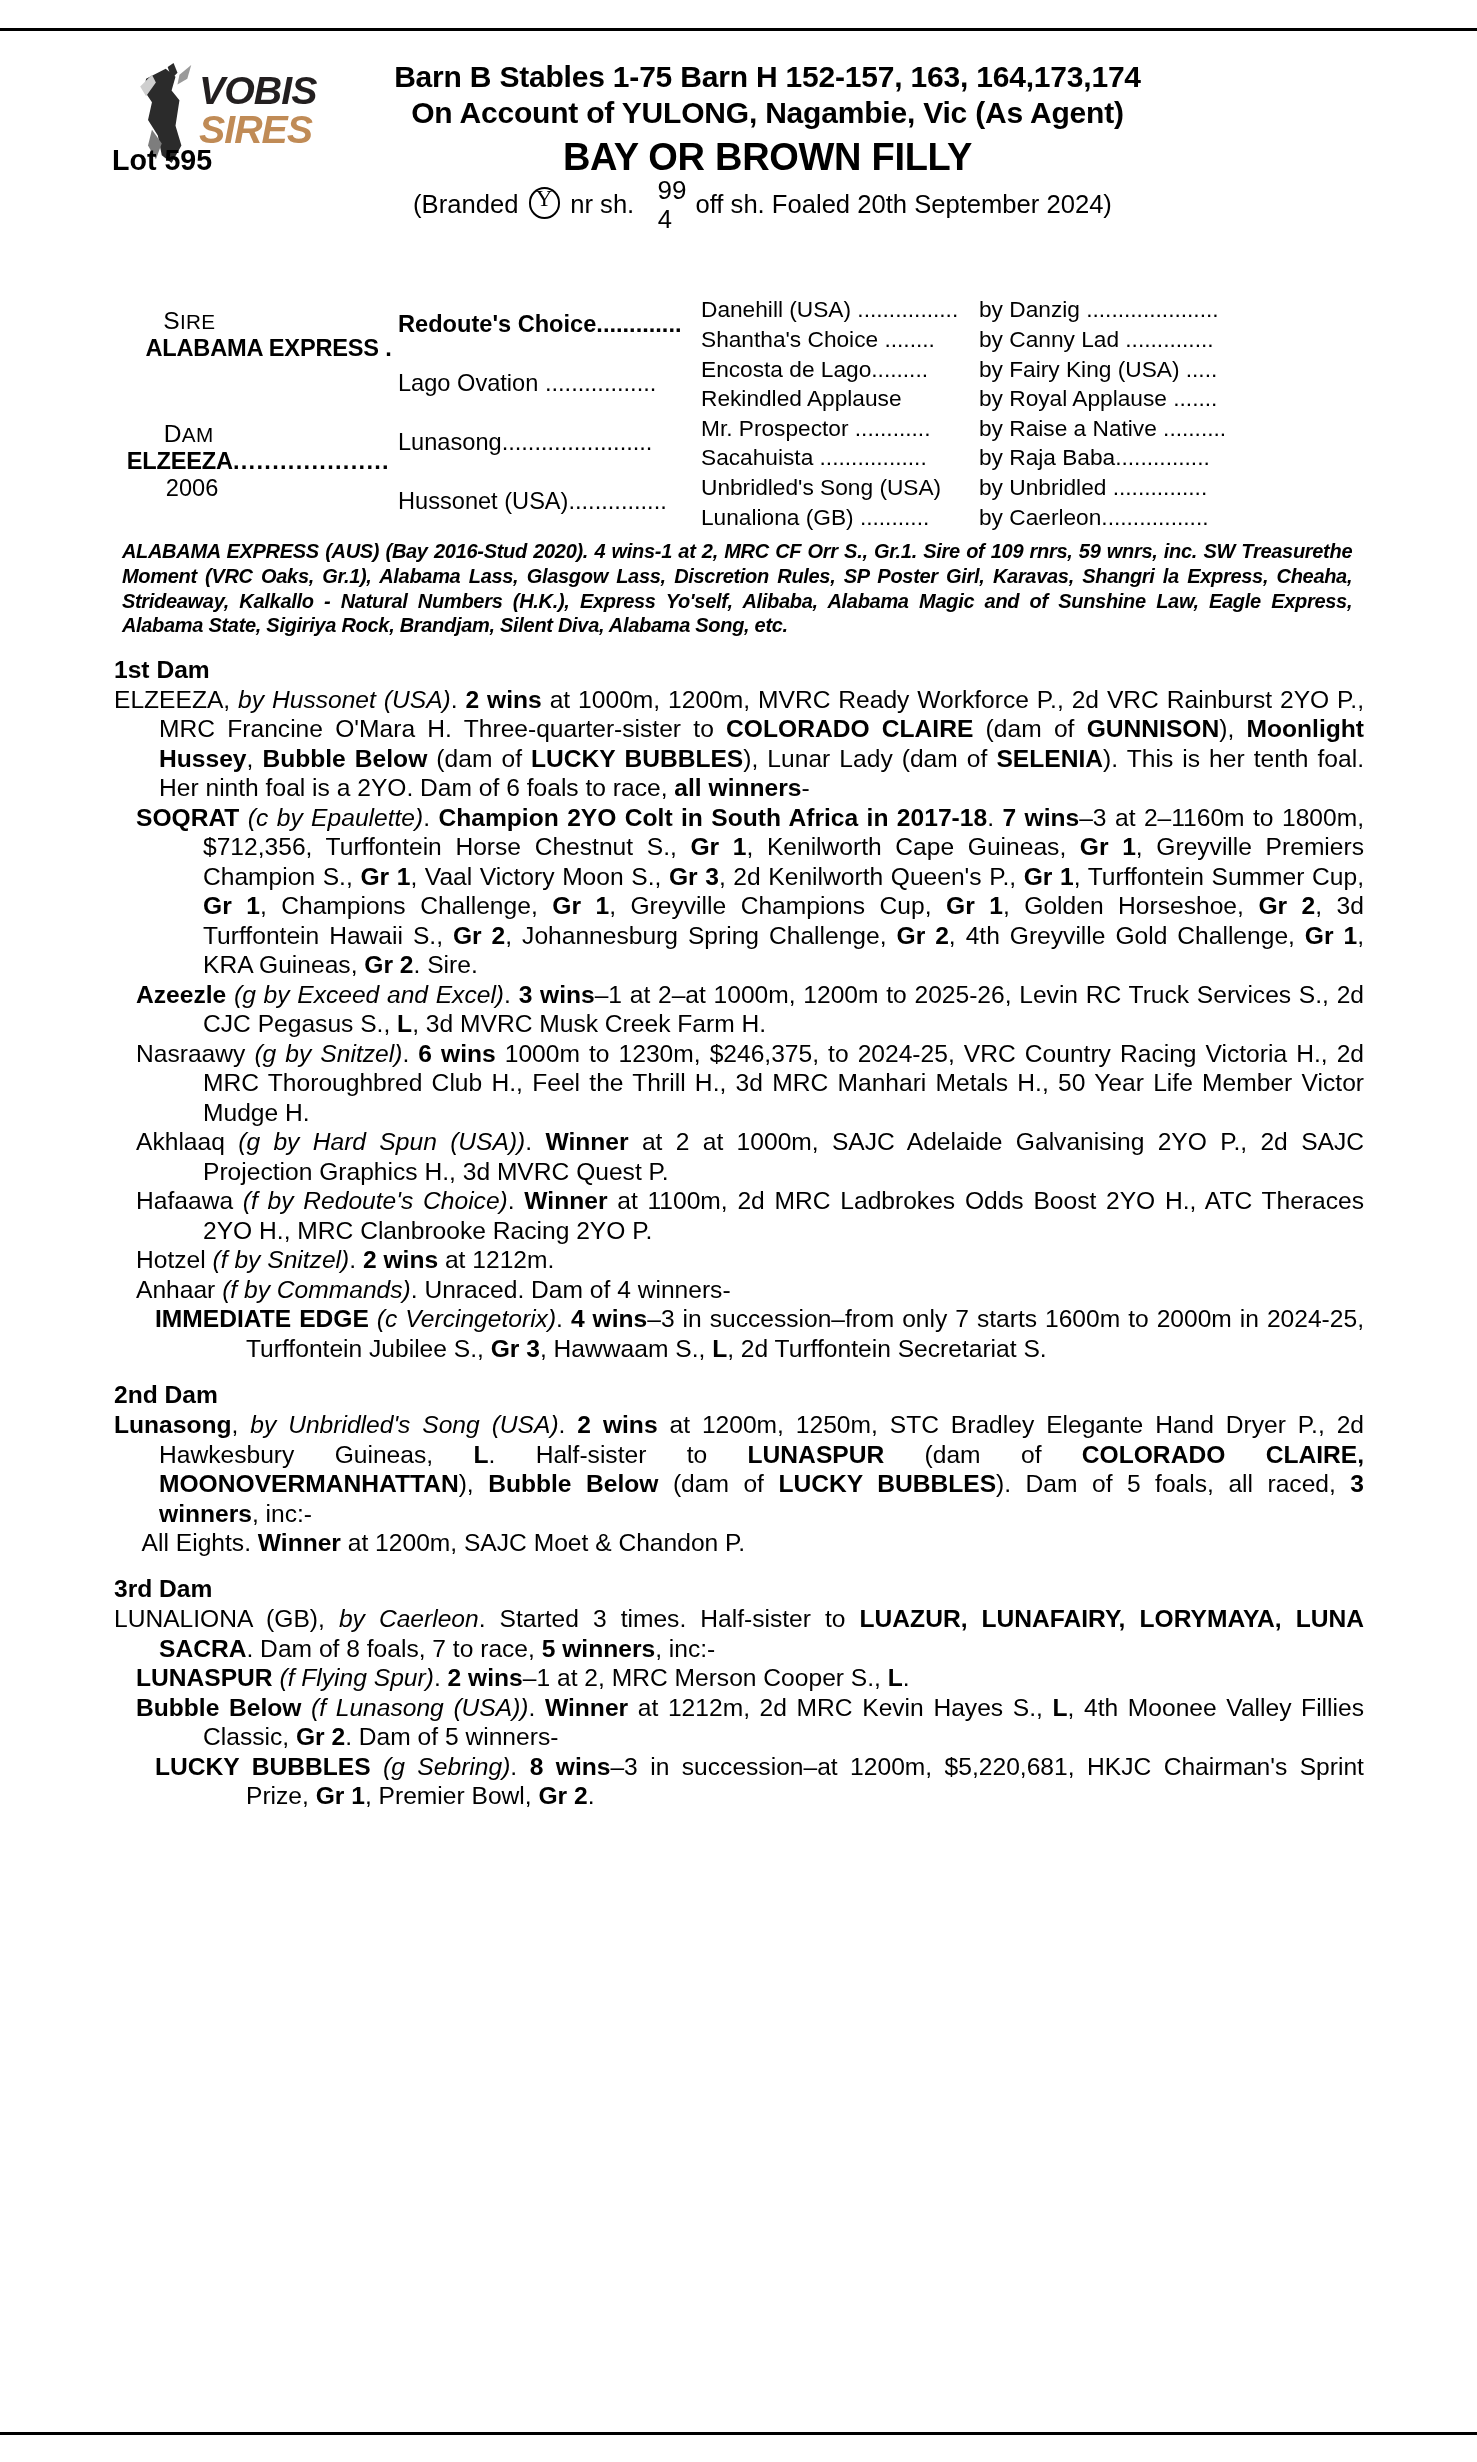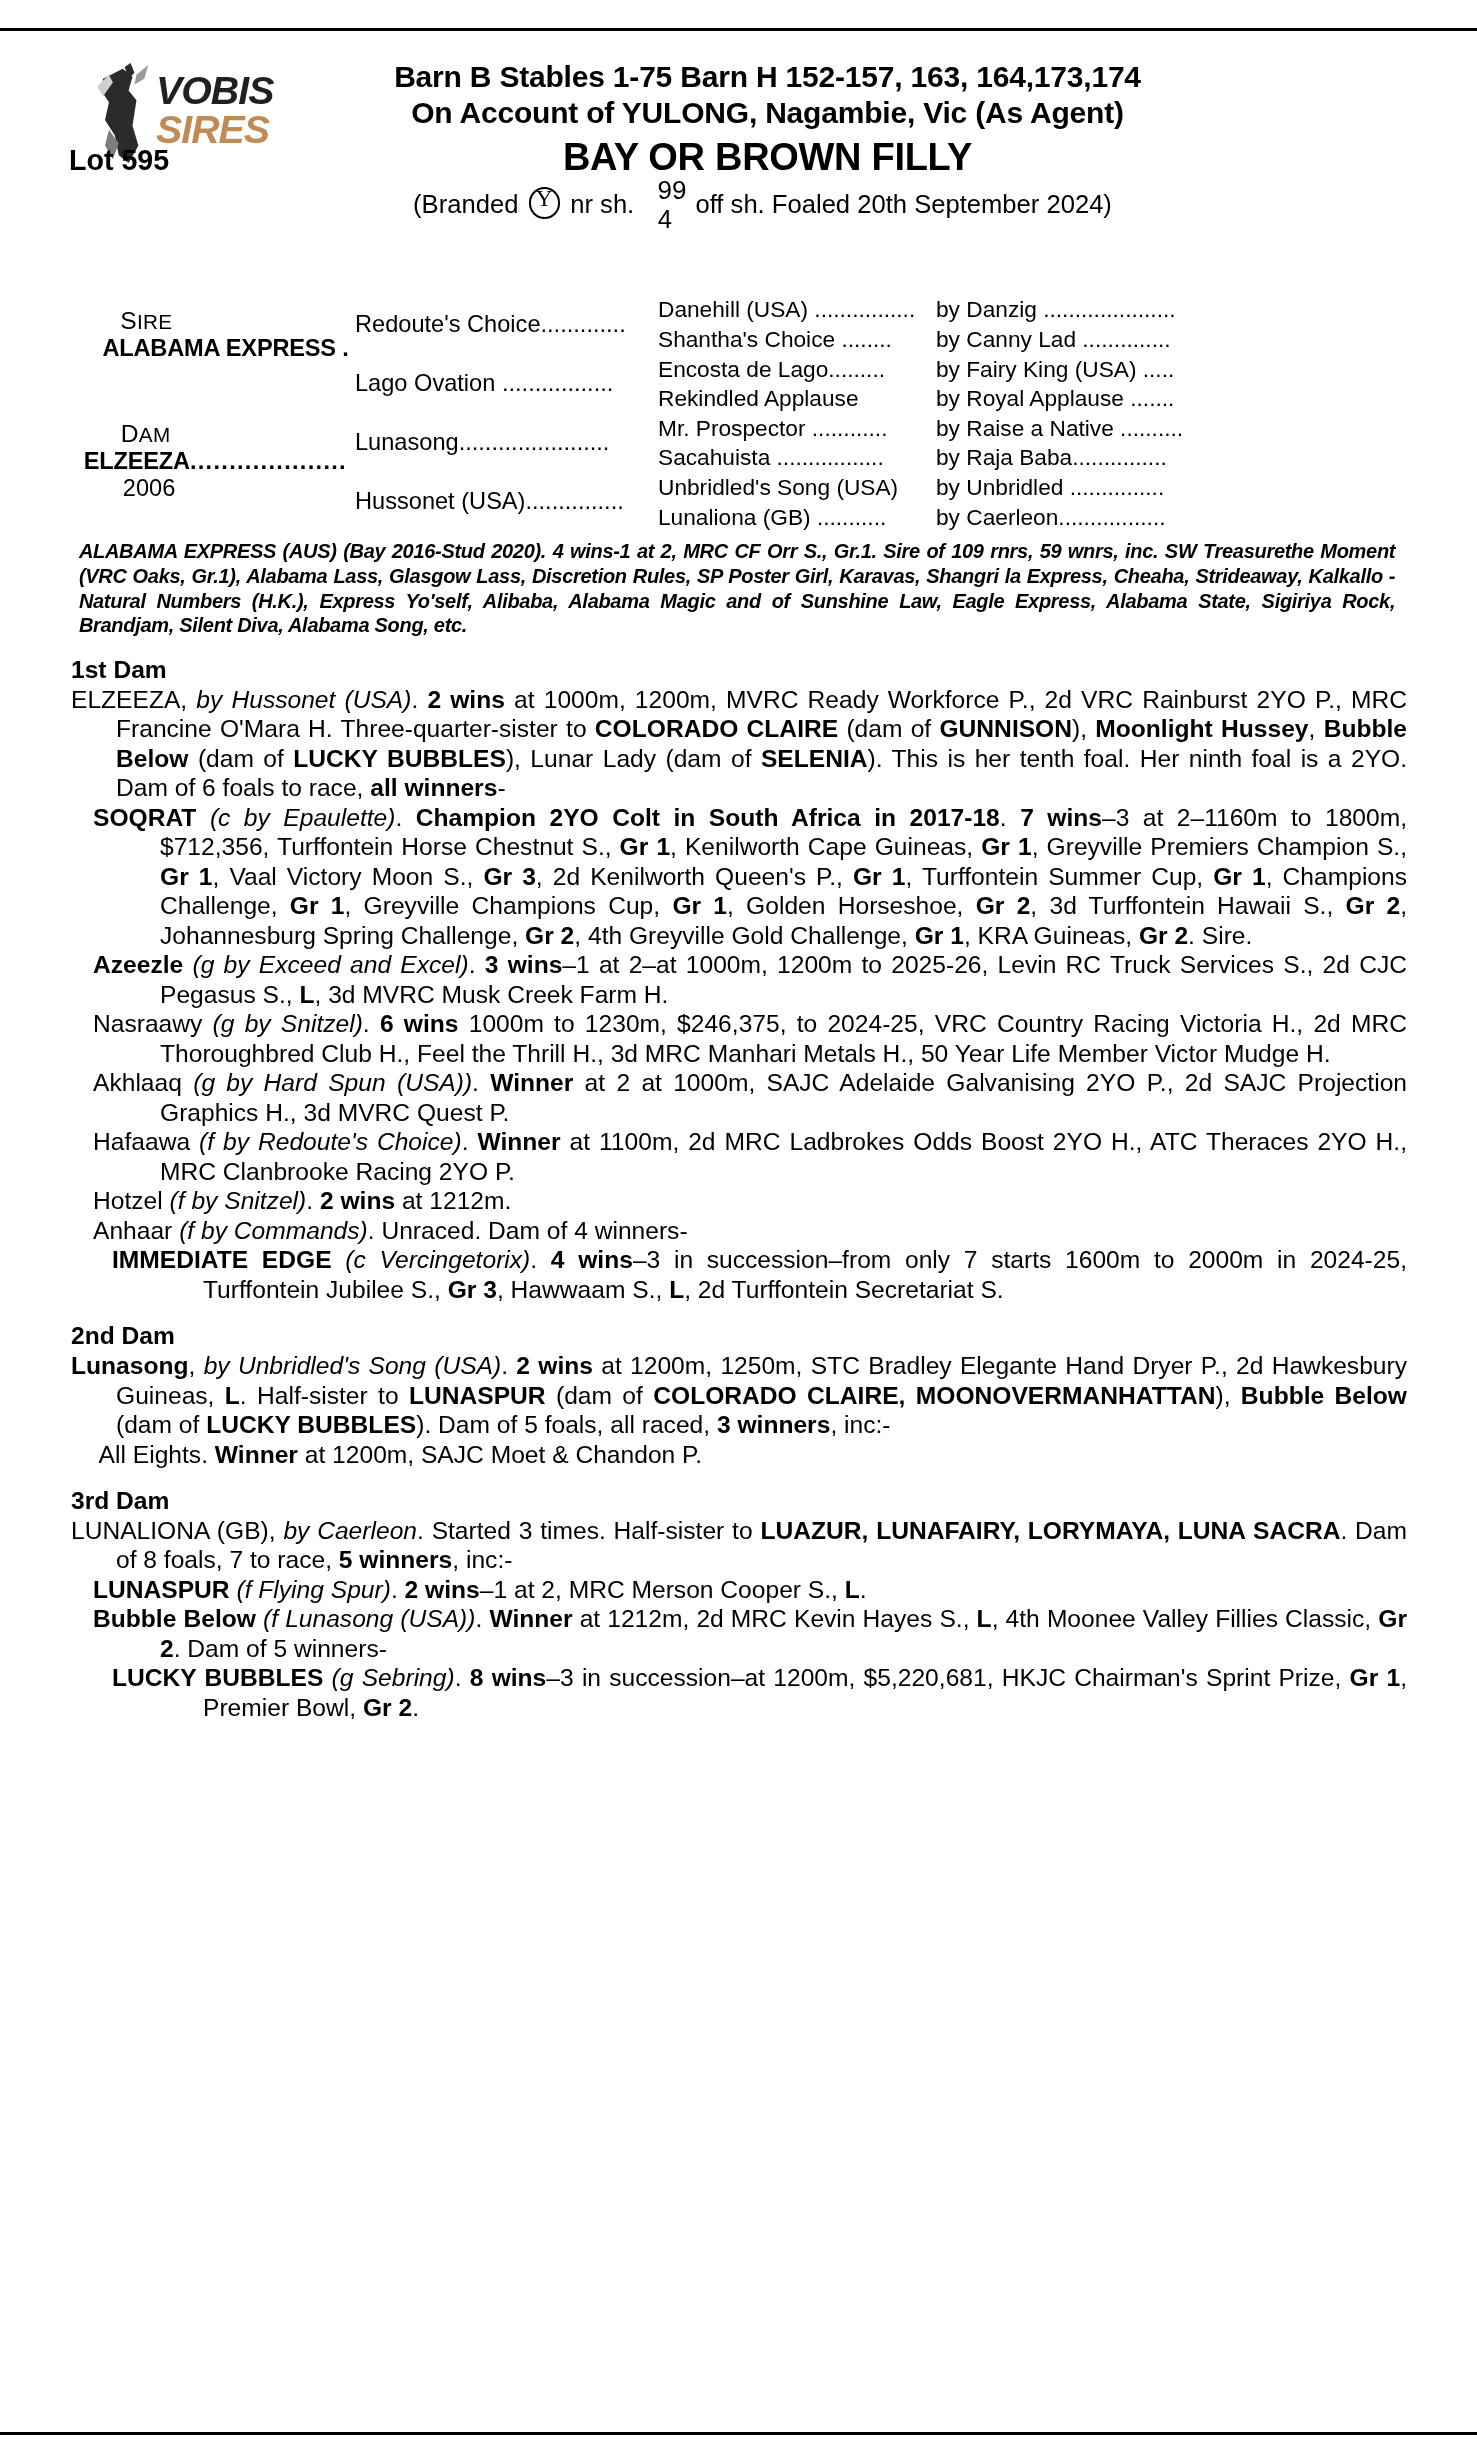--- a/index.html
+++ b/index.html
@@ -13,21 +13,21 @@
     font-family: "Liberation Sans", sans-serif;
     color: #000000;
     position: relative;
     overflow: hidden;
   }
   .page {
     position: relative;
     width: 1476px;
     height: 2463px;
     box-sizing: border-box;
-    padding: 0 69px;
+    padding: 0 112px;
     border-radius: 25px;
   }
   .rule-top {
     position: absolute;
     left: 0;
     top: 27.6px;
     width: 1478px;
     height: 3px;
     background: #000;
   }
@@ -163,21 +163,21 @@
   .dam-year { font-size: 23.6px; margin-left: 39px; }
   .dots { letter-spacing: 1.3px; }
 
   .ped-col2 {
     position: absolute;
     left: 286px;
     top: 0;
     width: 305px;
   }
   .ped-col2 div { height: 59px; line-height: 59px; white-space: nowrap; }
-  .ped-col2 .r1 { margin-top: 5.9px; }
+  .ped-col2 .r1 { margin-top: 5.9px; font-weight: bold; }
 
   .ped-col3 {
     position: absolute;
     left: 589px;
     top: 0;
     width: 296px;
     font-size: 22.7px;
   }
   .ped-col3 div { height: 29.6px; line-height: 29.6px; white-space: nowrap; }
   .ped-col3 .r1 { margin-top: 5.9px; }

